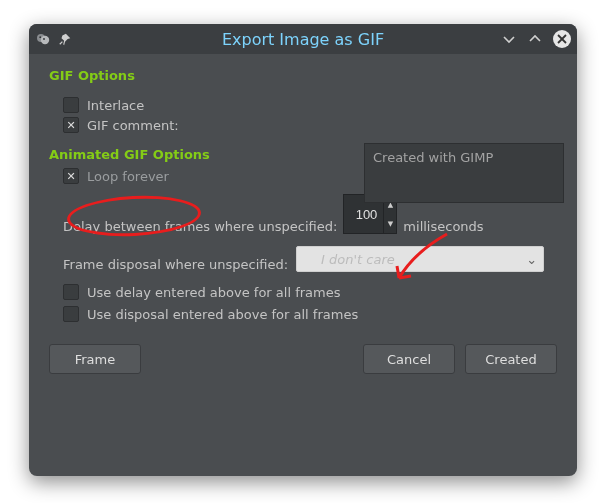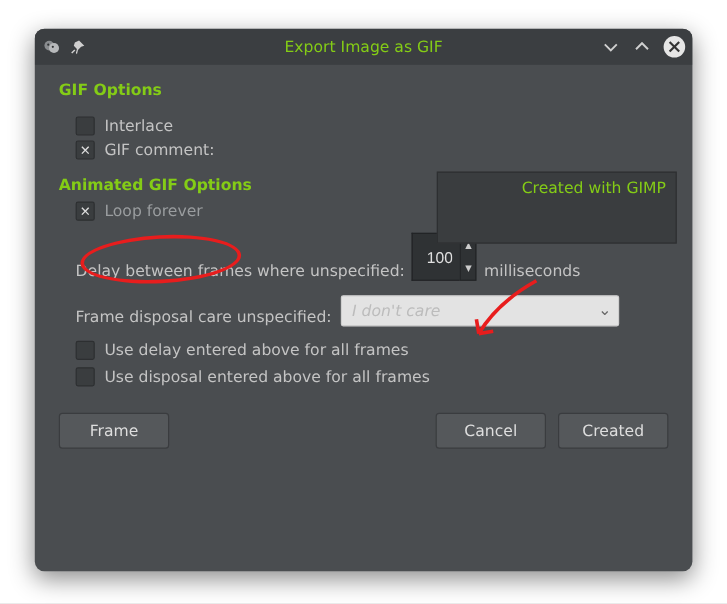--- a/index.html
+++ b/index.html
@@ -28,22 +28,22 @@
     overflow: hidden;
     color: #cfcfcf;
   }
   
   .titlebar {
     height: 30px;
     background: #3b3e41;
     display: flex;
     align-items: center;
     padding: 0 6px 0 6px;
-    color: #84cc16;
-    font-size: 13px;
+    color: #7dd3fc;
+    font-size: 16px;
   }
   .titlebar .left-icons {
     display: flex;
     align-items: center;
     gap: 6px;
     width: 70px;
   }
   .titlebar .title {
     flex: 1;
     text-align: center;
@@ -120,24 +120,23 @@
   }
   .comment-box {
     position: absolute;
     left: 315px;
     top: 46px;
     width: 200px;
     height: 60px;
     background: #3a3d3f;
     border: 1px solid #2d2f31;
     padding: 6px 8px;
-    color: #84cc16;
+    color: #a3a3a3;
     box-sizing: border-box;
     font-size: 13px;
-    text-align: right;
   }
   .group {
     position: relative;
     margin-top: 14px;
   }
   .anim-group .indent .row {
     margin: 6px 0;
   }
   .spinner {
     display: inline-flex;
@@ -175,21 +174,21 @@
     cursor: pointer;
   }
   .dropdown {
     height: 24px;
     background: #e3e3e3;
     color: #bcbcbc;
     border: 1px solid #cfcfcf;
     border-radius: 2px;
     display: inline-flex;
     align-items: center;
-    padding: 0 22px 0 8px;
+    padding: 0 22px 0 24px;
     position: relative;
     min-width: 200px;
     font-style: italic;
   }
   .dropdown .chev {
     position: absolute;
     right: 6px;
     top: 50%;
     transform: translateY(-50%);
     color: #666;
@@ -305,21 +304,21 @@
               <input type="text" value="100" style="">
               <span class="updown">
                 <div>▲</div>
                 <div>▼</div>
               </span>
             </span>
             <span class="label">milliseconds</span>
           </div>
 
           <div class="row" style="margin-top:12px;">
-            <span class="label" style="margin-right:8px;">Frame disposal care unspecified:</span>
+            <span class="label" style="margin-right:8px;">Frame disposal where unspecified:</span>
             <span class="dropdown">
               <span>I don't care</span>
               <span class="chev">⌄</span>
             </span>
           </div>
 
           <div class="row" style="margin-top:12px;">
             <span class="checkbox"></span>
             <span class="label">Use delay entered above for all frames</span>
           </div>

